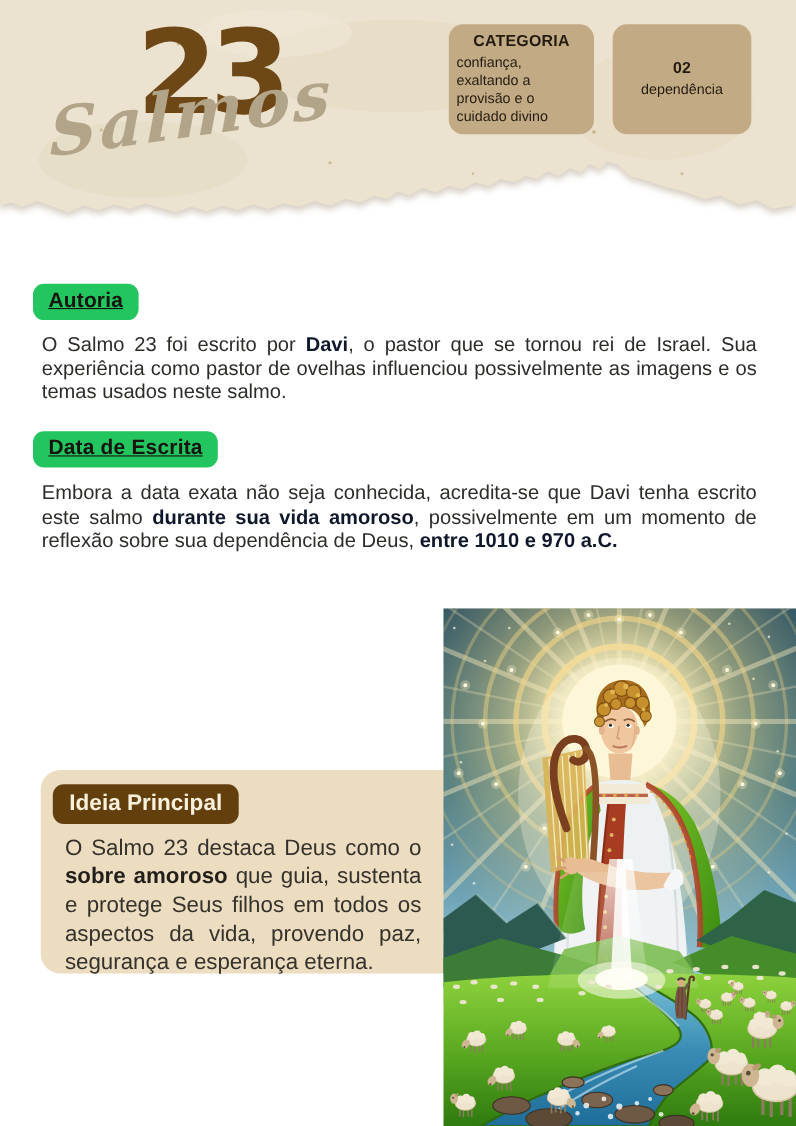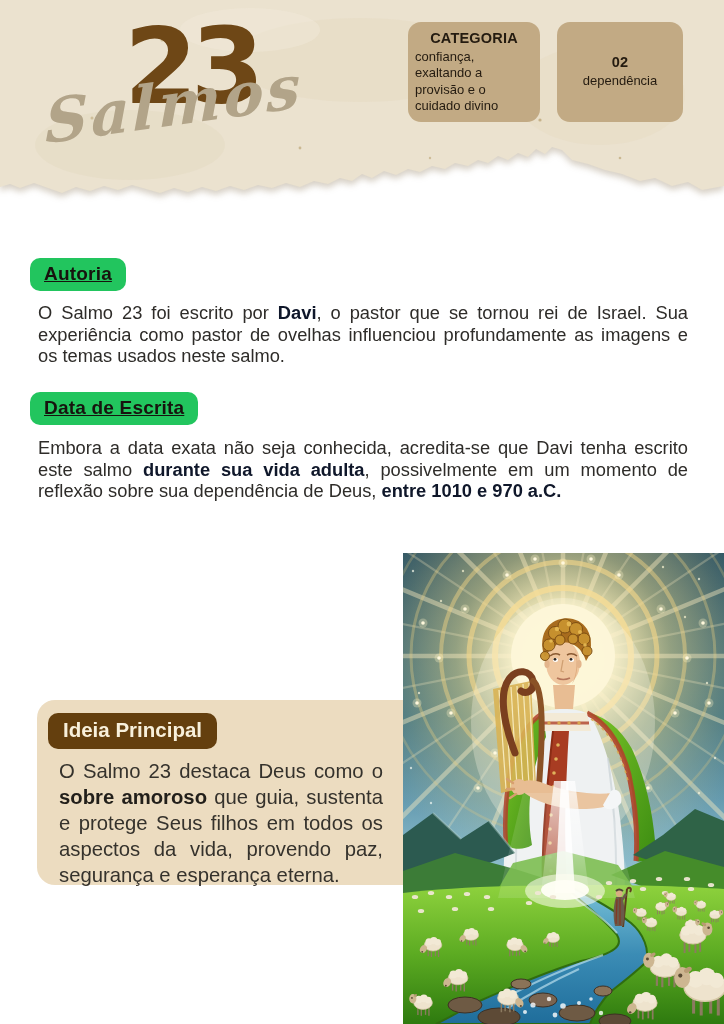--- a/index.html
+++ b/index.html
@@ -81,24 +81,24 @@
   <div class="info-box box-category">
     <div class="box-title">CATEGORIA</div>
     <div class="box-text">confiança, exaltando a provisão e o cuidado divino</div>
   </div>
   <div class="info-box box-verses">
     <div class="box-title">02</div>
     <div class="box-text">dependência</div>
   </div>
 
   <div class="badge" id="badge-autoria">Autoria</div>
-  <p class="body-par" id="para-autoria"><span>O Salmo 23 foi escrito por </span><b>Davi</b><span>, o pastor que se tornou rei de Israel. Sua experiência como pastor de ovelhas influenciou profundamente as imagens e os temas usados neste salmo.</span></p>
+  <p class="body-par" id="para-autoria"><span>O Salmo 23 foi escrito por </span><b>Davi</b><span>, o pastor que se tornou rei de Israel. Sua experiência como pastor de ovelhas influenciou possivelmente as imagens e os temas usados neste salmo.</span></p>
 
   <div class="badge" id="badge-data">Data de Escrita</div>
-  <p class="body-par" id="para-data"><span>Embora a data exata não seja conhecida, acredita-se que Davi tenha escrito este salmo </span><b>durante sua vida adulta</b><span>, possivelmente em um momento de reflexão sobre sua dependência de Deus, </span><b>entre 1010 e 970 a.C.</b></p>
+  <p class="body-par" id="para-data"><span>Embora a data exata não seja conhecida, acredita-se que Davi tenha escrito este salmo </span><b>durante sua vida amoroso</b><span>, possivelmente em um momento de reflexão sobre sua dependência de Deus, </span><b>entre 1010 e 970 a.C.</b></p>
 
   <div class="idea-card">
     <div class="idea-badge">Ideia Principal</div>
     <p class="idea-text"><span>O Salmo 23 destaca Deus como o </span><b>sobre amoroso</b><span> que guia, sustenta e protege Seus filhos em todos os aspectos da vida, provendo paz, segurança e esperança eterna.</span></p>
   </div>
 
   <div class="illustration">
     <svg viewBox="0 0 321 471" width="321" height="471" xmlns="http://www.w3.org/2000/svg">
       <defs>
         <linearGradient id="skyGrad" x1="0" y1="0" x2="0" y2="1">

